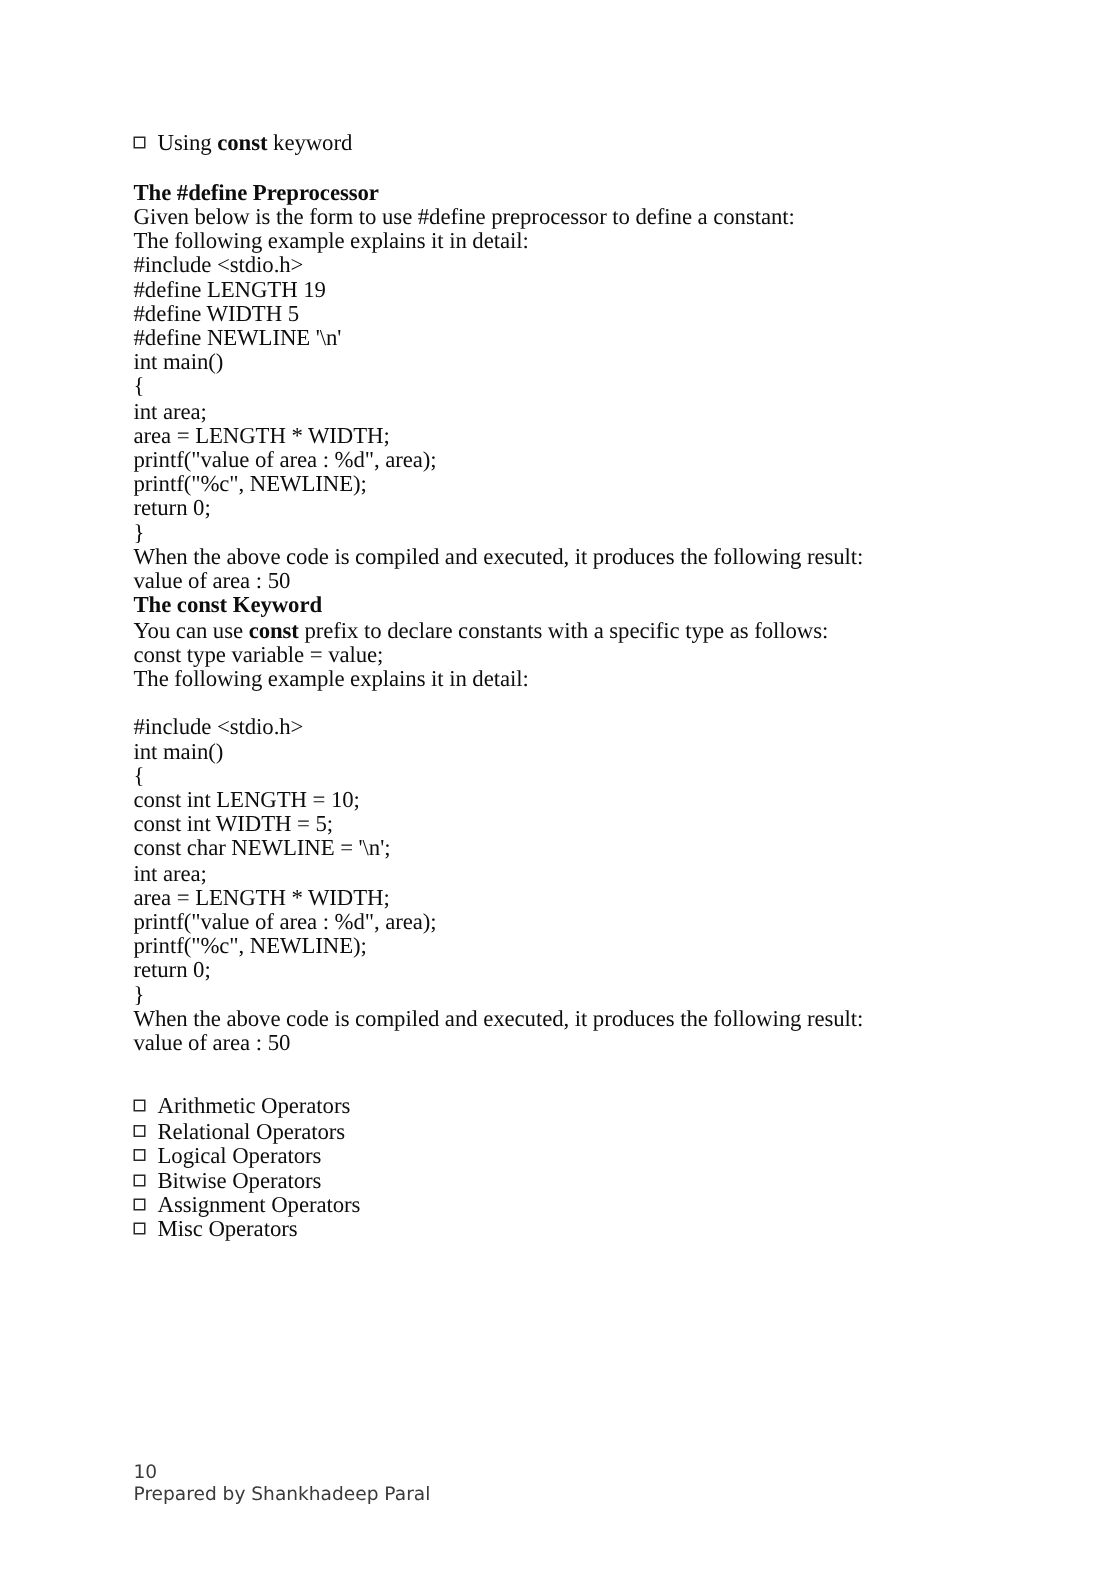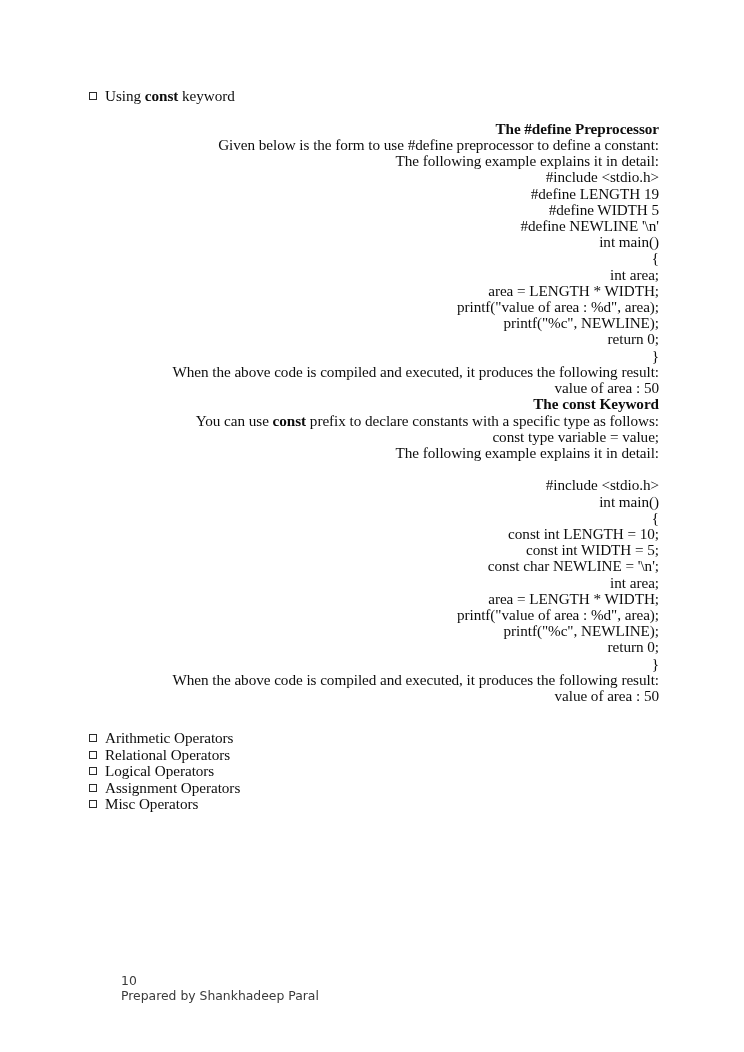--- a/index.html
+++ b/index.html
@@ -13,21 +13,20 @@
     color: #0d0d0d;
     -webkit-font-smoothing: antialiased;
   }
   .page {
     position: relative;
     width: 744px;
     height: 1052px;
     background: #ffffff;
     overflow: hidden;
     box-sizing: border-box;
-    text-align: right;
   }
   .content {
     position: absolute;
     left: 89px;
     top: 88px;
     width: 570px;
   }
   
   .line {
     font-size: 15.2px;
@@ -81,21 +80,21 @@
     top: 973px;
     width: 566px;
     display: flex;
     justify-content: space-between;
     align-items: baseline;
     font-family: "DejaVu Sans", "Liberation Sans", sans-serif;
     font-size: 12.4px;
     color: #3a3a3a;
     flex-direction: column;
   }
-  .footer-right { padding-right: 0px; margin-left: 32px; }
+  .footer-right { padding-right: 0px; }
 </style>
 </head>
 <body>
 
 <div class="page">
   <div class="content">
 
     <div class="bullet-line">
       <span class="bullet-box"></span>
       <span class="bullet-text"><span>Using </span><span class="bold">const</span><span> keyword</span></span>
@@ -153,20 +152,24 @@
     <div class="bullet-line">
       <span class="bullet-box"></span>
       <span class="bullet-text">Relational Operators</span>
     </div>
     <div class="bullet-line">
       <span class="bullet-box"></span>
       <span class="bullet-text">Logical Operators</span>
     </div>
     <div class="bullet-line">
       <span class="bullet-box"></span>
+      <span class="bullet-text">Bitwise Operators</span>
+    </div>
+    <div class="bullet-line">
+      <span class="bullet-box"></span>
       <span class="bullet-text">Assignment Operators</span>
     </div>
     <div class="bullet-line">
       <span class="bullet-box"></span>
       <span class="bullet-text">Misc Operators</span>
     </div>
 
   </div>
 
   <div class="footer">

